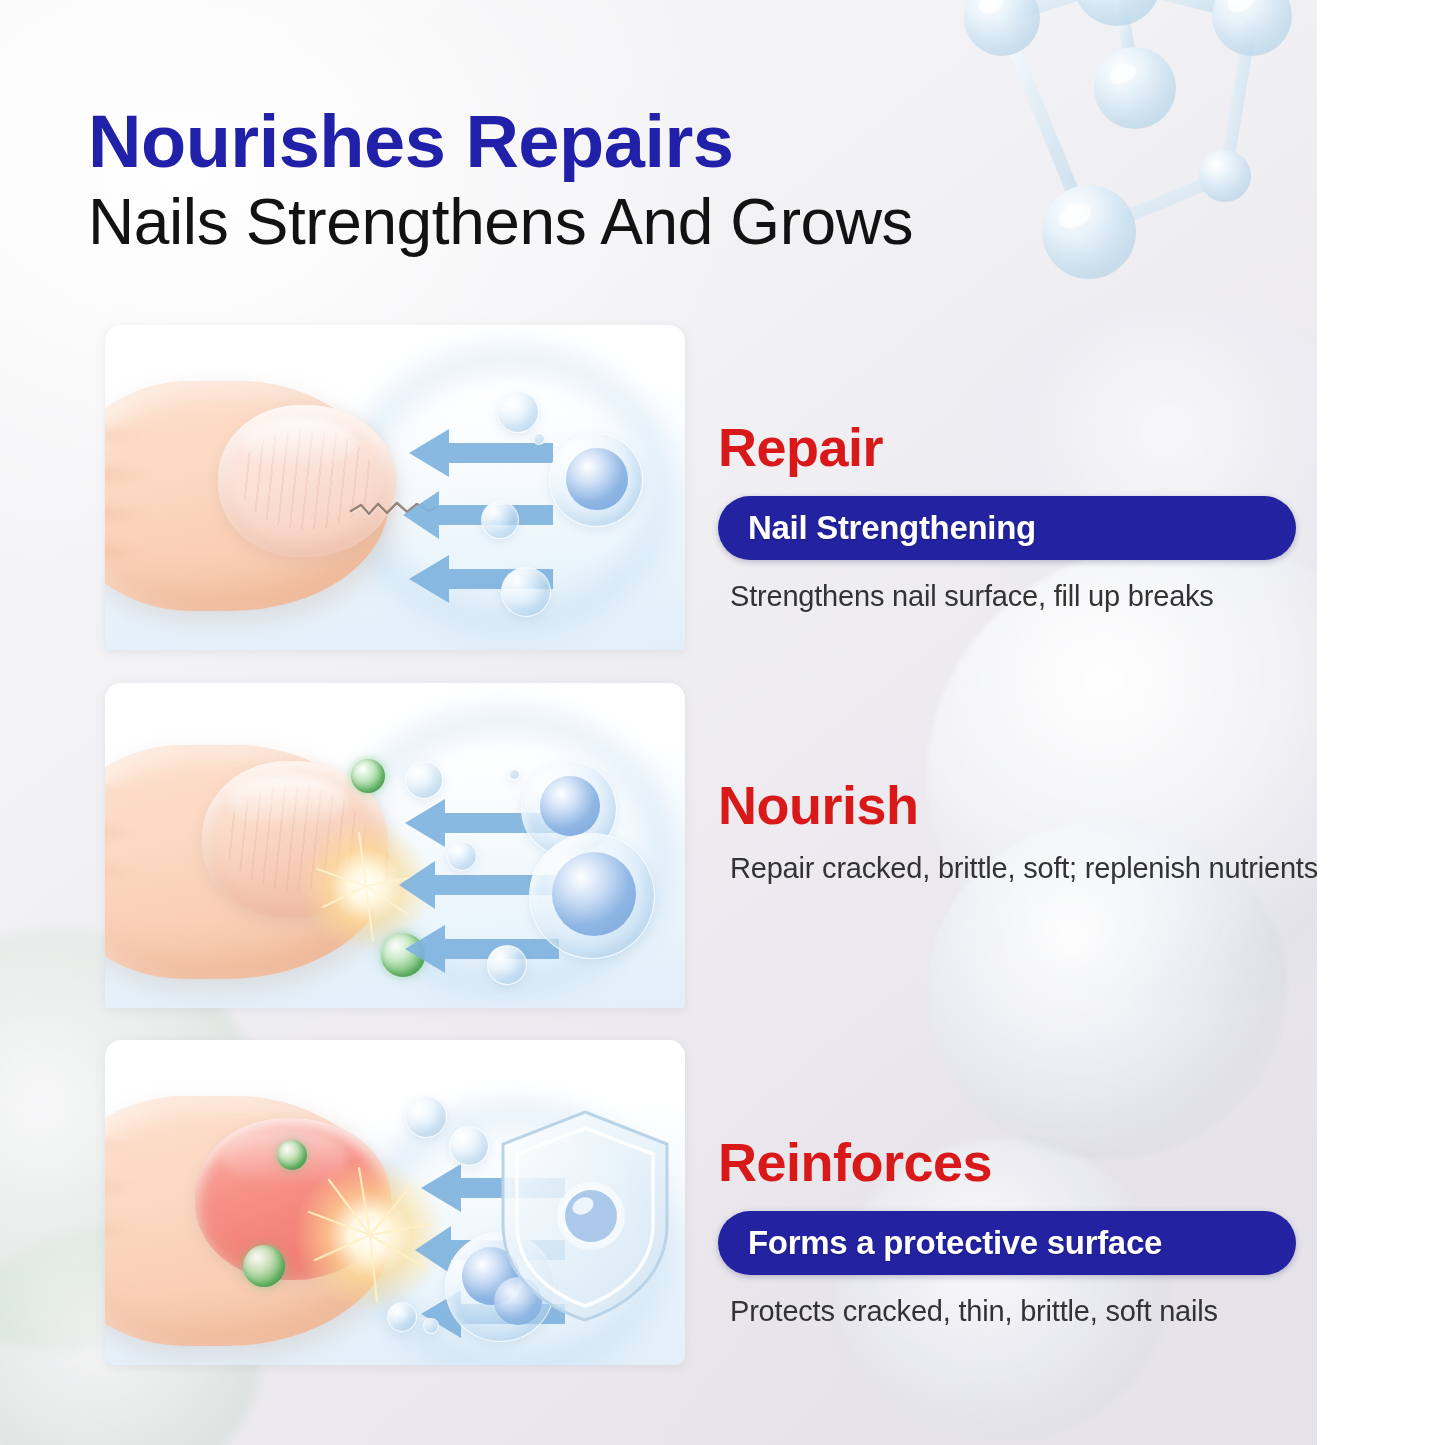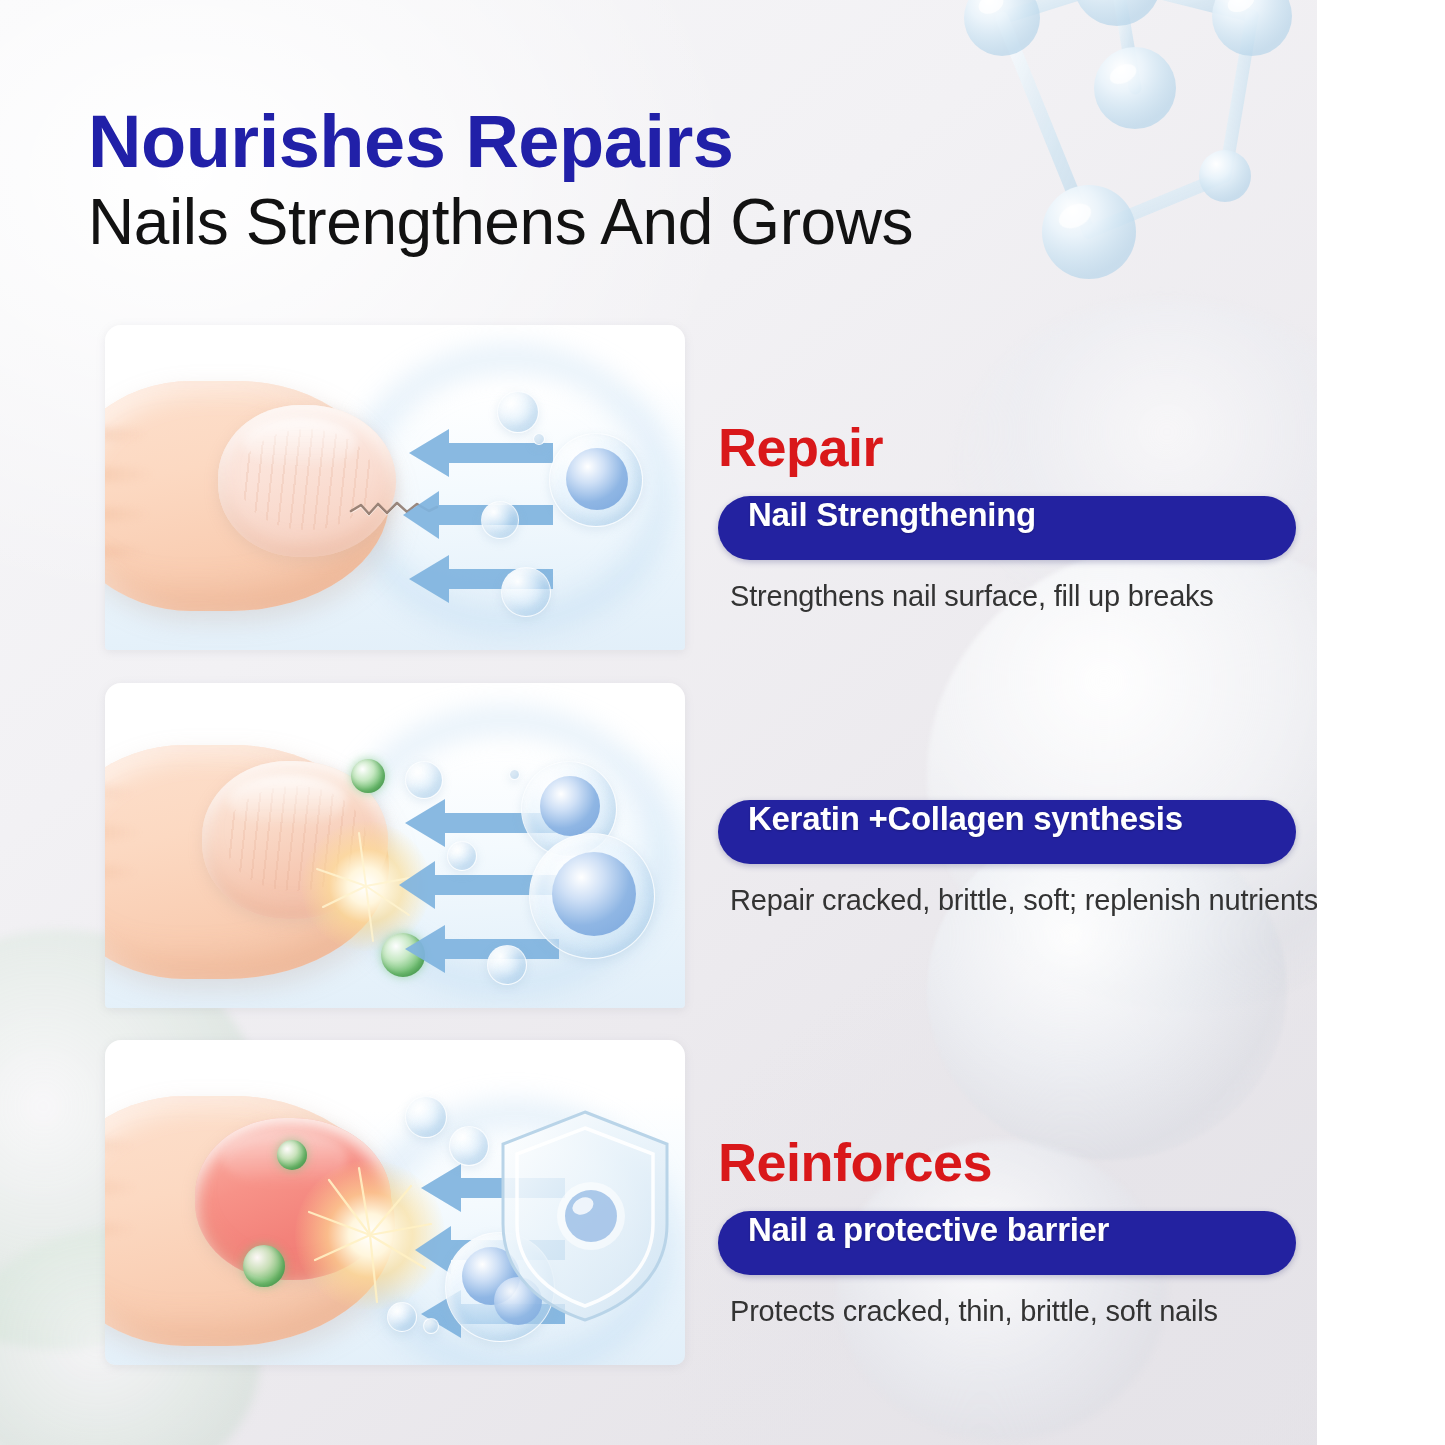--- a/index.html
+++ b/index.html
@@ -187,21 +187,21 @@
   .txt{ position:absolute; left:718px; top:0; width:640px; }
   .kicker{
     font-size:54px; font-weight:bold; color:#D9181A;
     line-height:1; letter-spacing:-.5px; white-space:nowrap;
   }
   .pill{
     margin-top:22px;
     width:578px; height:64px;
     border-radius:32px;
     background:#2322A0;
-    display:flex; 
+    display:flex; align-items:center;
     padding-left:30px;
     box-shadow:0 2px 6px rgba(40,40,110,.28);
   }
   .pill-label{
     color:#ffffff; font-size:33px; font-weight:bold;
     letter-spacing:-.3px; white-space:nowrap;
     text-shadow:0 1px 2px rgba(0,0,0,.22);
   }
   .desc{
     margin-top:20px; margin-left:12px;
@@ -367,23 +367,21 @@
         <div class="drop drop-glass" style="left:416px; top:78px;  width:96px; height:96px;">
           <div class="drop-core" style="left:18px; top:14px; width:60px; height:60px;"></div>
         </div>
         <div class="drop drop-glass" style="left:424px; top:150px; width:126px; height:126px;">
           <div class="drop-core" style="left:22px; top:18px; width:84px; height:84px;"></div>
         </div>
       </div>
     </div>
 
     <div class="txt txt-2">
-      <div class="pill">
-        <span class="pill-label">Keratin +Collagen synthesis</span>
-      </div>
+      <div class="kicker">Nourish</div>
       <div class="desc">Repair cracked, brittle, soft; replenish nutrients</div>
     </div>
   </div>
 
   <div class="feature feature-3">
 
     <div class="panel" style="border-radius:16px 16px 10px 10px;">
       <div class="panel-inner">
         <div class="ring" style="left:250px; top:60px; width:320px; height:280px;"></div>
 
@@ -447,19 +445,19 @@
           <ellipse cx="96" cy="110" rx="34" ry="34" fill="#ffffff" opacity=".55"></ellipse>
           <circle cx="96" cy="110" r="26" fill="#9dbfe6" opacity=".85"></circle>
           <ellipse cx="88" cy="100" rx="11" ry="8" fill="#ffffff" opacity=".8" transform="rotate(-25 88 100)"></ellipse>
         </svg>
       </div>
     </div>
 
     <div class="txt txt-3">
       <div class="kicker">Reinforces</div>
       <div class="pill">
-        <span class="pill-label">Nail a protective barrier</span>
+        <span class="pill-label">Forms a protective surface</span>
       </div>
       <div class="desc">Protects cracked, thin, brittle, soft nails</div>
     </div>
   </div>
 
 </div>
 
 </body></html>

